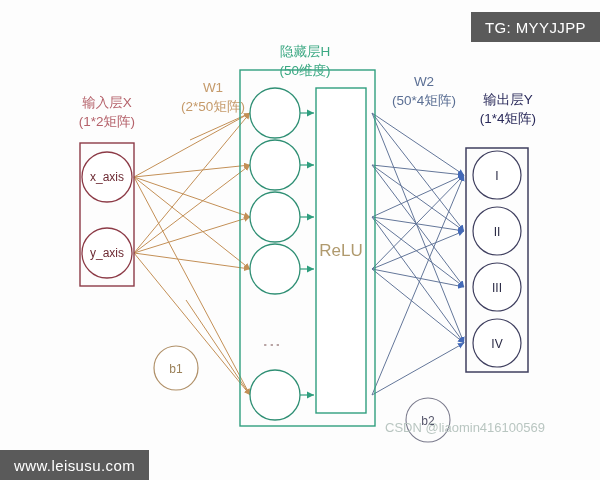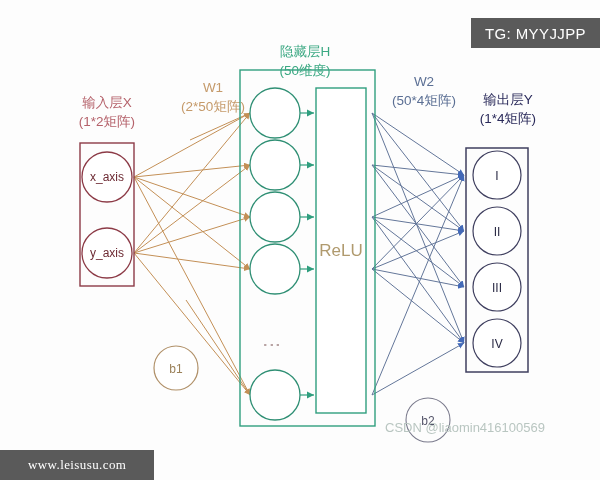--- a/index.html
+++ b/index.html
@@ -30,32 +30,31 @@
     color: #ffffff;
     font-family: "Liberation Sans", "DejaVu Sans", sans-serif;
     letter-spacing: 0.4px;
     display: flex;
     align-items: center;
     justify-content: center;
     white-space: nowrap;
   }
   #tag-badge {
     right: 0;
-    top: 18px;
+    top: 12px;
     height: 30px;
     padding: 0 14px;
     font-size: 15px;
   }
   #site-watermark {
     left: 0;
     bottom: 0;
     height: 30px;
-    padding: 0 28px;
-    font-size: 13px;
-    font-family: Liberation Serif, serif;
+    padding: 0 14px;
+    font-size: 15px;
   }
   .svg-text {
     font-family: "Liberation Sans", "DejaVu Sans", sans-serif;
   }
 </style>
 </head>
 <body>
 
 <div id="stage">
 

